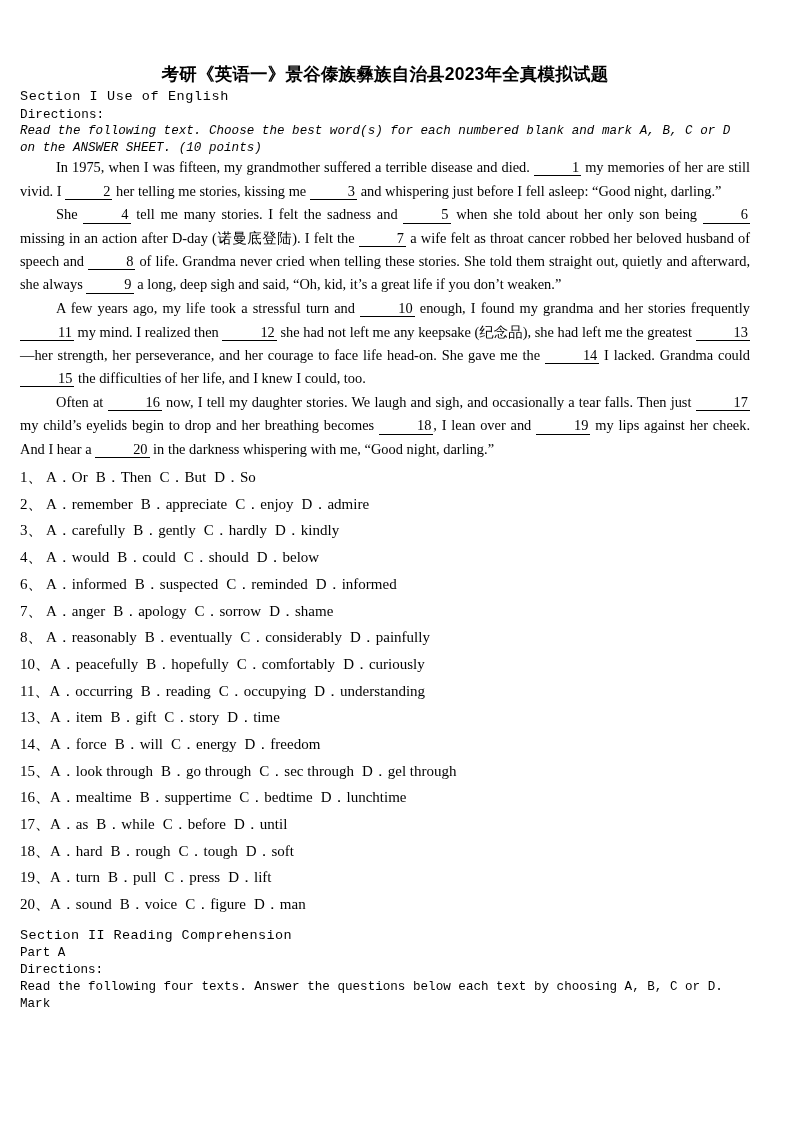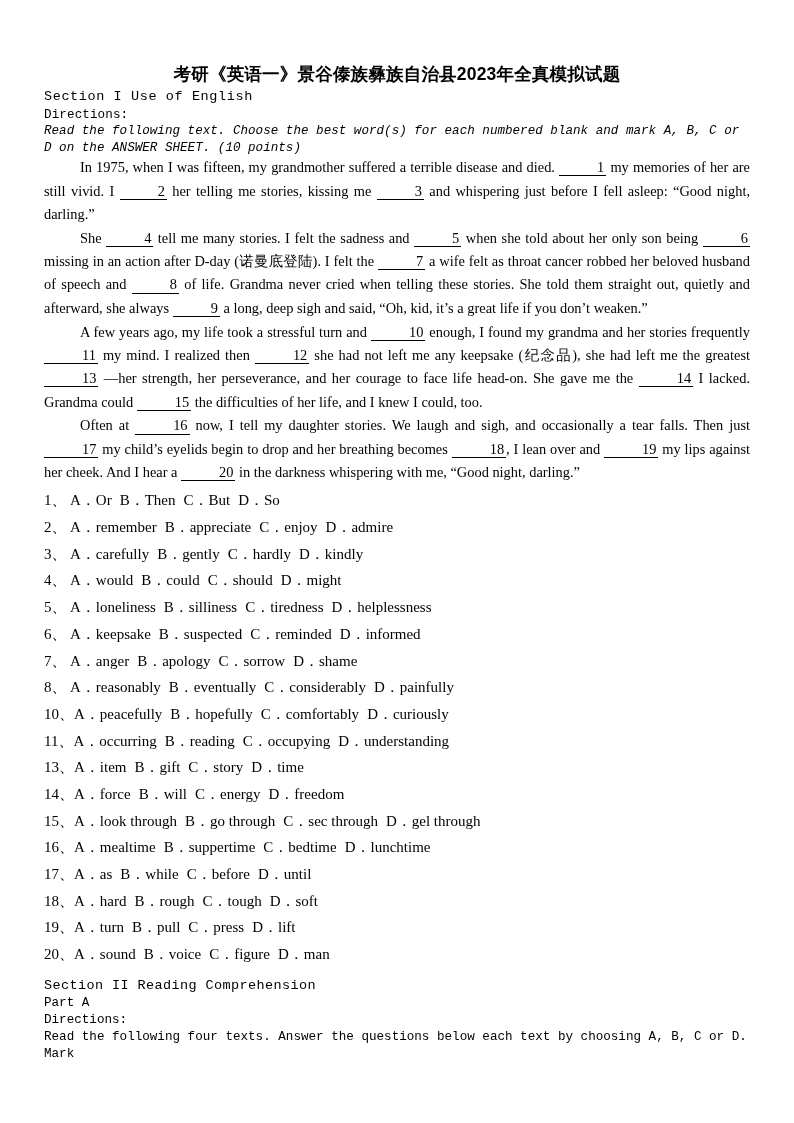--- a/index.html
+++ b/index.html
@@ -11,21 +11,21 @@
     width: 794px;
     height: 1123px;
     font-family: "Liberation Serif", serif;
     color: #000000;
     position: relative;
   }
   .page {
     width: 794px;
     height: 1123px;
     box-sizing: border-box;
-    padding: 52px 44px 0 44px;
+    padding: 52px 44px 0 20px;
     position: relative;
   }
   .doc-title {
     text-align: center;
     font-family: "Liberation Sans", sans-serif;
     font-weight: bold;
     font-size: 17.5px;
     letter-spacing: 0.2px;
     margin: 10px 0 2px 0;
     line-height: 1.4;
@@ -112,23 +112,22 @@
       <p class="para"><span>In 1975, when I was fifteen, my grandmother suffered a terrible disease and died. </span><span class="blank">1</span><span> my memories of her are still vivid. I </span><span class="blank">2</span><span> her telling me stories, kissing me </span><span class="blank">3</span><span> and whispering just before I fell asleep: “Good night, darling.”</span></p>
       <p class="para"><span>She </span><span class="blank">4</span><span> tell me many stories. I felt the sadness and </span><span class="blank">5</span><span> when she told about her only son being </span><span class="blank">6</span><span> missing in an action after D-day (诺曼底登陆). I felt the </span><span class="blank">7</span><span> a wife felt as throat cancer robbed her beloved husband of speech and </span><span class="blank">8</span><span> of life. Grandma never cried when telling these stories. She told them straight out, quietly and afterward, she always </span><span class="blank">9</span><span> a long, deep sigh and said, “Oh, kid, it’s a great life if you don’t weaken.”</span></p>
       <p class="para"><span>A few years ago, my life took a stressful turn and </span><span class="blank wide">10</span><span> enough, I found my grandma and her stories frequently </span><span class="blank wide">11</span><span> my mind. I realized then </span><span class="blank wide">12</span><span> she had not left me any keepsake (纪念品), she had left me the greatest </span><span class="blank wide">13</span><span> —her strength, her perseverance, and her courage to face life head-on. She gave me the </span><span class="blank wide">14</span><span> I lacked. Grandma could </span><span class="blank wide">15</span><span> the difficulties of her life, and I knew I could, too.</span></p>
       <p class="para"><span>Often at </span><span class="blank wide">16</span><span> now, I tell my daughter stories. We laugh and sigh, and occasionally a tear falls. Then just </span><span class="blank wide">17</span><span> my child’s eyelids begin to drop and her breathing becomes </span><span class="blank wide">18</span><span>, I lean over and </span><span class="blank wide">19</span><span> my lips against her cheek. And I hear a </span><span class="blank wide">20</span><span> in the darkness whispering with me, “Good night, darling.”</span></p>
     </div>
 
   <ul class="options-list" id="questions">
       <li class="opt-row"><span class="opt-num">1、</span><span class="opt-item">A．Or</span><span class="opt-item">B．Then</span><span class="opt-item">C．But</span><span class="opt-item">D．So</span></li>
       <li class="opt-row"><span class="opt-num">2、</span><span class="opt-item">A．remember</span><span class="opt-item">B．appreciate</span><span class="opt-item">C．enjoy</span><span class="opt-item">D．admire</span></li>
       <li class="opt-row"><span class="opt-num">3、</span><span class="opt-item">A．carefully</span><span class="opt-item">B．gently</span><span class="opt-item">C．hardly</span><span class="opt-item">D．kindly</span></li>
-      <li class="opt-row"><span class="opt-num">4、</span><span class="opt-item">A．would</span><span class="opt-item">B．could</span><span class="opt-item">C．should</span><span class="opt-item">D．might</span></li>
-      <li class="opt-row"><span class="opt-num">5、</span><span class="opt-item">A．loneliness</span><span class="opt-item">B．silliness</span><span class="opt-item">C．tiredness</span><span class="opt-item">D．helplessness</span></li>
-      <li class="opt-row"><span class="opt-num">6、</span><span class="opt-item">A．keepsake</span><span class="opt-item">B．suspected</span><span class="opt-item">C．reminded</span><span class="opt-item">D．informed</span></li>
+      <li class="opt-row"><span class="opt-num">4、</span><span class="opt-item">A．would</span><span class="opt-item">B．could</span><span class="opt-item">C．should</span><span class="opt-item">D．below</span></li>
+      <li class="opt-row"><span class="opt-num">6、</span><span class="opt-item">A．informed</span><span class="opt-item">B．suspected</span><span class="opt-item">C．reminded</span><span class="opt-item">D．informed</span></li>
       <li class="opt-row"><span class="opt-num">7、</span><span class="opt-item">A．anger</span><span class="opt-item">B．apology</span><span class="opt-item">C．sorrow</span><span class="opt-item">D．shame</span></li>
       <li class="opt-row"><span class="opt-num">8、</span><span class="opt-item">A．reasonably</span><span class="opt-item">B．eventually</span><span class="opt-item">C．considerably</span><span class="opt-item">D．painfully</span></li>
       <li class="opt-row"><span class="opt-num">10、</span><span class="opt-item">A．peacefully</span><span class="opt-item">B．hopefully</span><span class="opt-item">C．comfortably</span><span class="opt-item">D．curiously</span></li>
       <li class="opt-row"><span class="opt-num">11、</span><span class="opt-item">A．occurring</span><span class="opt-item">B．reading</span><span class="opt-item">C．occupying</span><span class="opt-item">D．understanding</span></li>
       <li class="opt-row"><span class="opt-num">13、</span><span class="opt-item">A．item</span><span class="opt-item">B．gift</span><span class="opt-item">C．story</span><span class="opt-item">D．time</span></li>
       <li class="opt-row"><span class="opt-num">14、</span><span class="opt-item">A．force</span><span class="opt-item">B．will</span><span class="opt-item">C．energy</span><span class="opt-item">D．freedom</span></li>
       <li class="opt-row"><span class="opt-num">15、</span><span class="opt-item">A．look through</span><span class="opt-item">B．go through</span><span class="opt-item">C．sec through</span><span class="opt-item">D．gel through</span></li>
       <li class="opt-row"><span class="opt-num">16、</span><span class="opt-item">A．mealtime</span><span class="opt-item">B．suppertime</span><span class="opt-item">C．bedtime</span><span class="opt-item">D．lunchtime</span></li>
       <li class="opt-row"><span class="opt-num">17、</span><span class="opt-item">A．as</span><span class="opt-item">B．while</span><span class="opt-item">C．before</span><span class="opt-item">D．until</span></li>
       <li class="opt-row"><span class="opt-num">18、</span><span class="opt-item">A．hard</span><span class="opt-item">B．rough</span><span class="opt-item">C．tough</span><span class="opt-item">D．soft</span></li>

